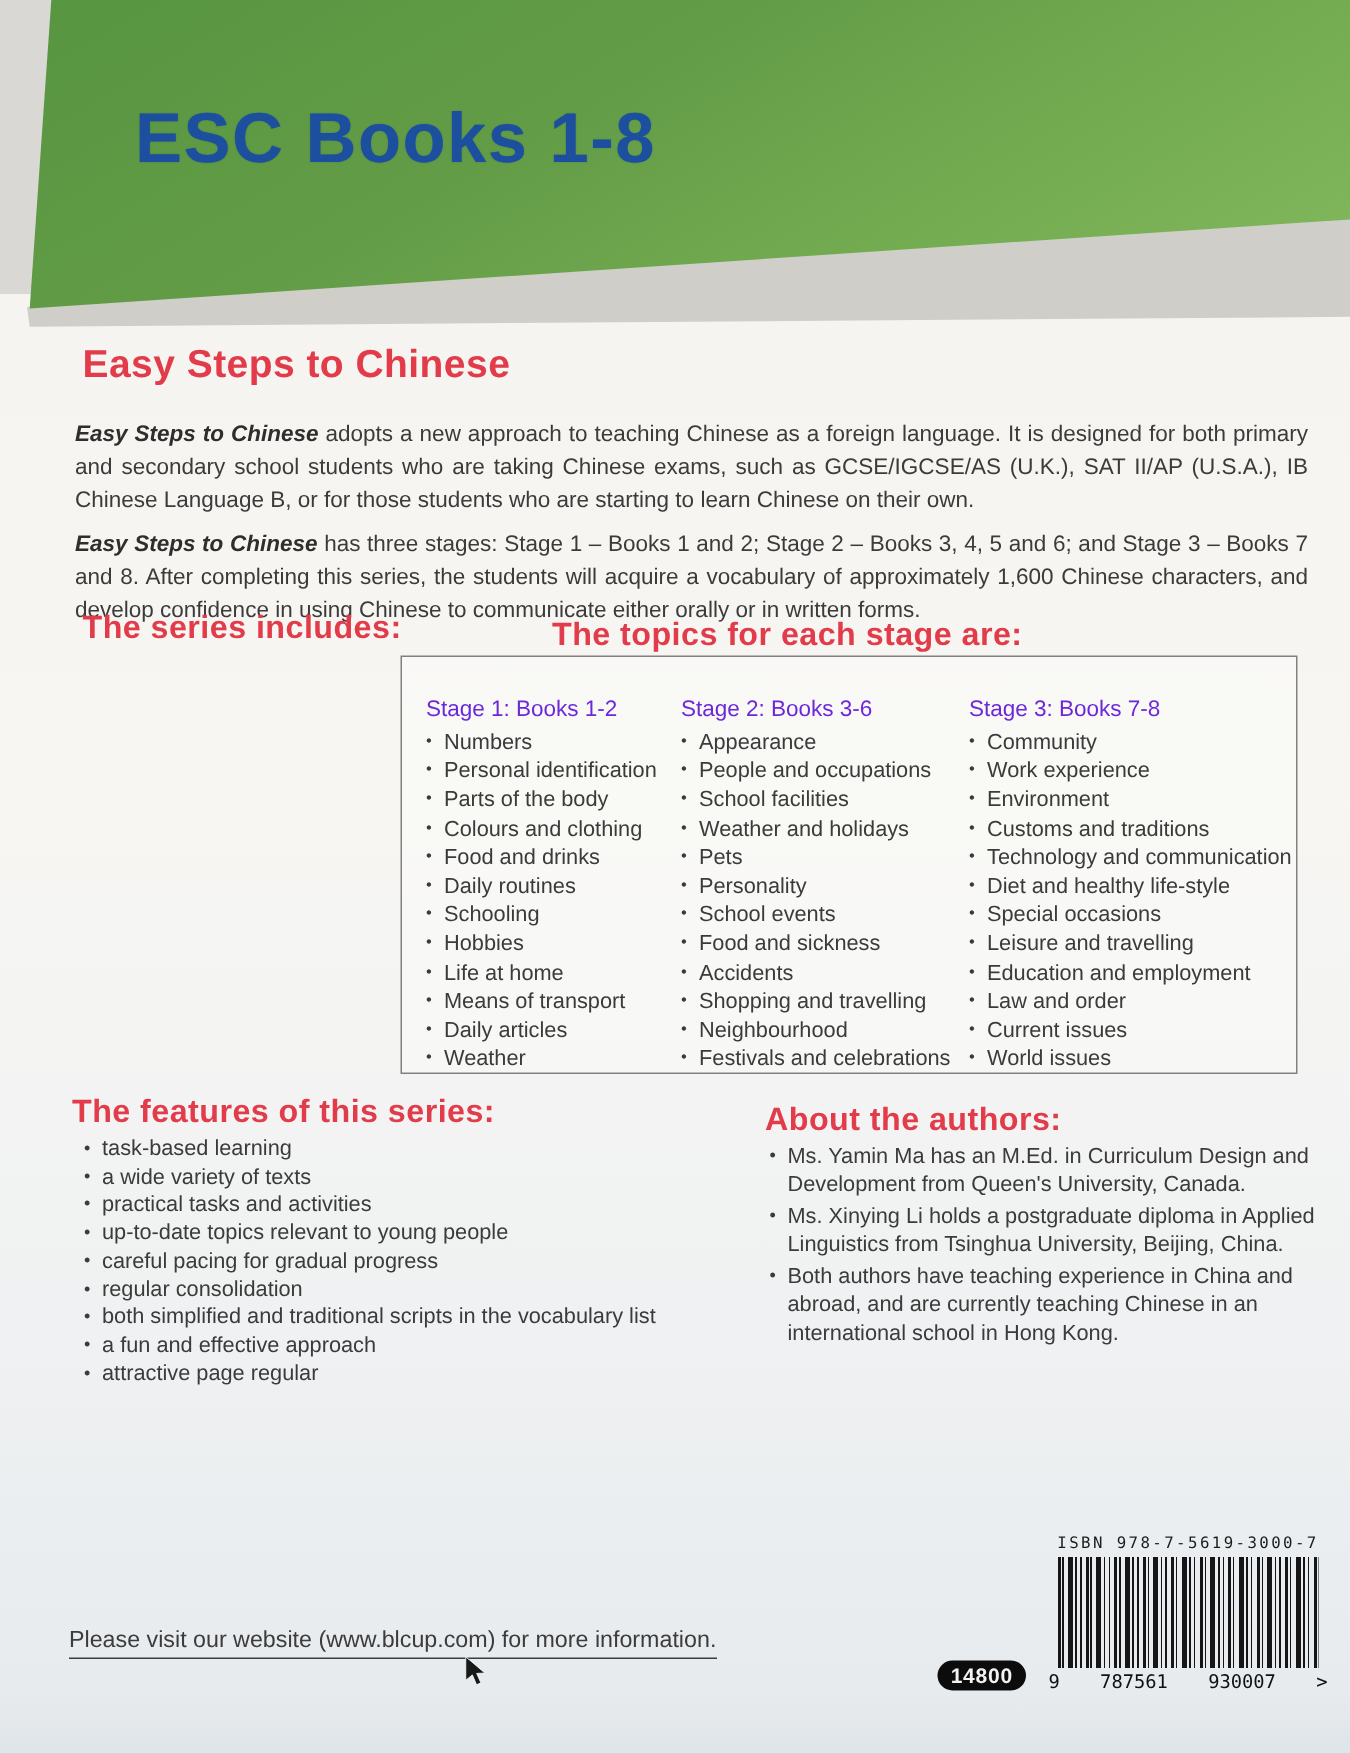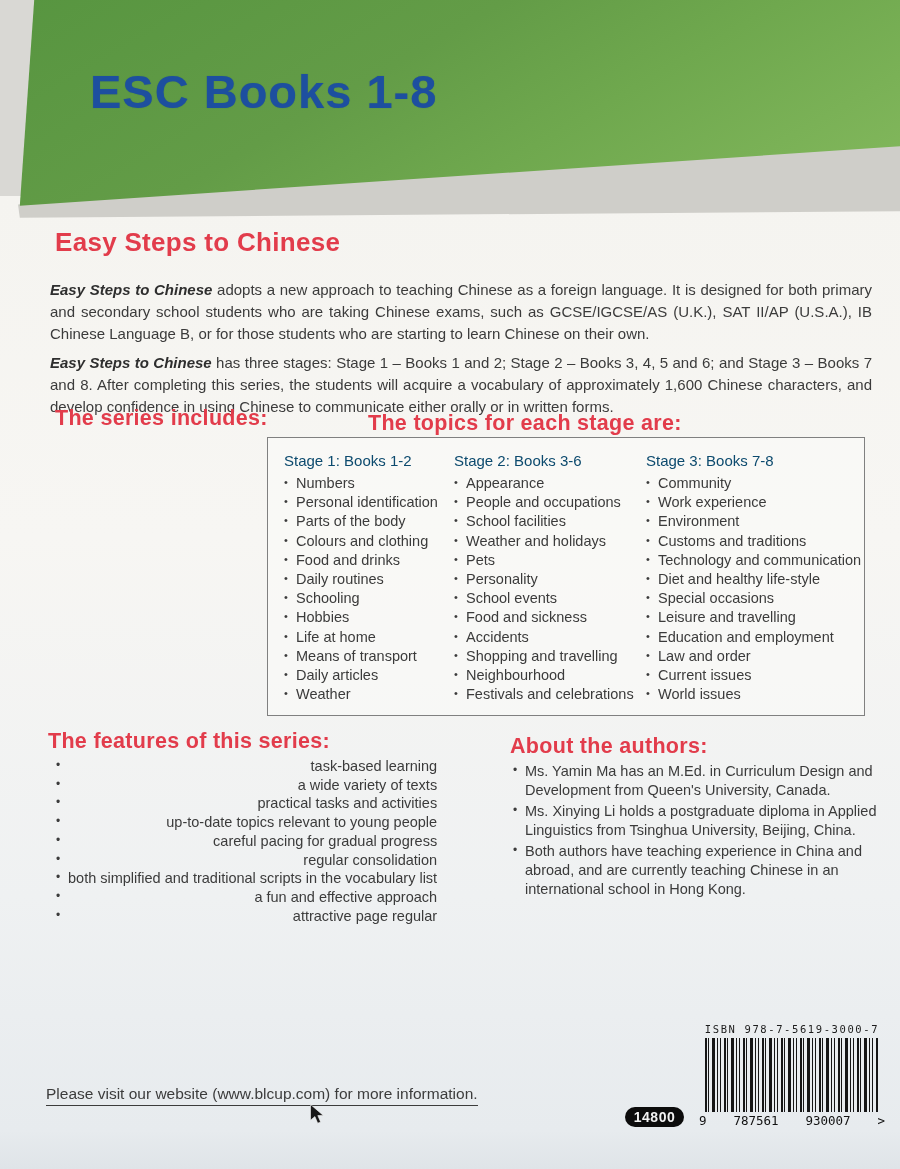--- a/index.html
+++ b/index.html
@@ -47,30 +47,30 @@
   .para .lead{font-weight:bold;font-style:italic;color:#2e2e2e;}
   .p1{top:264px;}
   .p2{top:337px;}
   
   ul.plain{list-style:none;margin:0;padding:0;position:absolute;z-index:4;}
   ul.plain li{position:relative;padding-left:13px;color:#3b3b3b;}
   ul.plain li::before{content:"•";position:absolute;left:1px;top:-1px;font-size:12px;color:#3b3b3b;}
   .series-list{left:58px;top:435px;font-size:15px;}
   .series-list li{line-height:18.9px;}
   .features-list{left:55px;top:757px;font-size:14.5px;}
-  .features-list li{line-height:18.7px;text-align:right;}
+  .features-list li{line-height:18.7px;}
   .authors-list{left:512px;top:762px;width:372px;font-size:14.5px;}
   .authors-list li{line-height:19.4px;margin-bottom:1px;}
   
   .topics-box{
     position:absolute;left:267px;top:437px;width:596px;height:277px;z-index:4;
     border:1.5px solid #808080;background:rgba(252,251,249,.5);
   }
   .stage-col{position:absolute;top:14px;}
-  .stage-col .stage-title{font-size:15px;color:#0c4a6e;margin:0 0 5px 0;white-space:nowrap;}
+  .stage-col .stage-title{font-size:15px;color:#6d28d9;margin:12px 0 5px 0;white-space:nowrap;}
   .stage-col ul{list-style:none;margin:0;padding:0;}
   .stage-col li{position:relative;padding-left:12px;font-size:14.5px;line-height:19.2px;white-space:nowrap;color:#3b3b3b;}
   .stage-col li::before{content:"•";position:absolute;left:0;top:-1px;font-size:11px;}
   .col1{left:16px;}
   .col2{left:186px;}
   .col3{left:378px;}
   
   .website{
     position:absolute;left:46px;top:1085px;z-index:4;
     font-size:15.5px;color:#3c3c3c;

